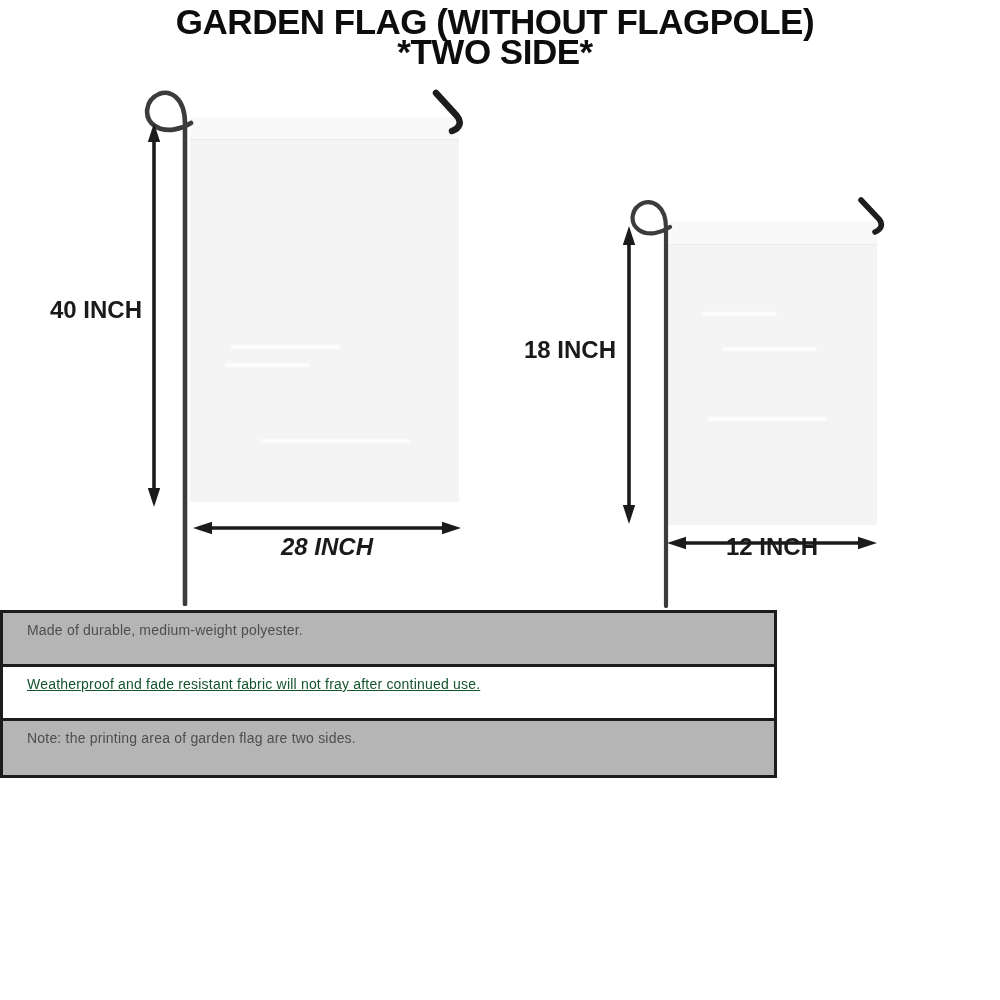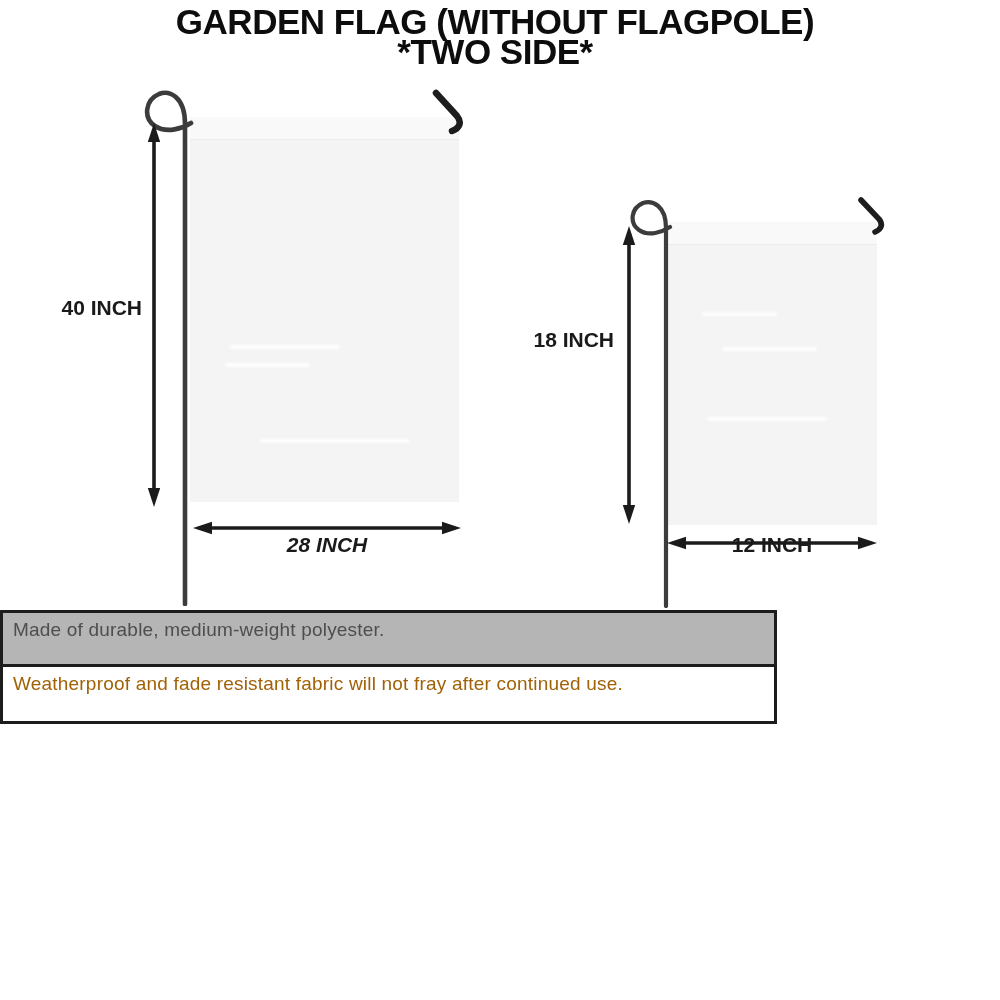--- a/index.html
+++ b/index.html
@@ -28,38 +28,38 @@
     border-bottom:1px solid rgba(0,0,0,0.05);
   }
   .crease {
     position:absolute; height:4px; border-radius:2px;
     background:rgba(255,255,255,0.85); filter:blur(1px);
   }
   .pole-svg, .hook-svg, .arrow-svg { position:absolute; }
 
   
   .dim-label {
-    position:absolute; font-weight:700; font-size:21px; color:#1a1a1a;
+    position:absolute; font-weight:700; font-size:24px; color:#1a1a1a;
     letter-spacing:0px; white-space:nowrap;
   }
   .dim-label.right { text-align:right; }
   .dim-label.center { text-align:center; }
 
   
   #feature-table {
     position:absolute; left:0; top:610px; width:777px;
     border:3px solid #1c1c1c;
   }
   .feature-row {
-    height:54px; padding:5px 10px; font-size:19px; line-height:24px;
+    height:54px; padding:5px 24px; font-size:14px; line-height:24px;
     border-bottom:3px solid #1c1c1c; letter-spacing:0.2px;
   }
   .feature-row:last-child { border-bottom:none; }
   .feature-row.gray  { background:#b5b5b5; color:#4e4e4e; }
-  .feature-row.white { background:#ffffff; color:#a16207; }
+  .feature-row.white { background:#ffffff; color:#14532d;text-decoration:underline; }
 </style>
 </head>
 <body>
 
 <div id="stage">
 
   <div id="title1" class="title-line">GARDEN FLAG (WITHOUT FLAGPOLE)</div>
   <div id="title2" class="title-line">*TWO SIDE*</div>
 
   <div>
@@ -109,28 +109,29 @@
 
     <svg class="hook-svg" style="left:857px; top:196px;" width="30" height="40" viewBox="0 0 30 40">
       <path d="M4 4 L22 23 C26 28 25 33 18 36" fill="none" stroke="#1d1d1d" stroke-width="5.6" stroke-linecap="round"></path>
     </svg>
 
     <svg class="arrow-svg" style="left:619px; top:225px;" width="20" height="300" viewBox="0 0 20 300">
       <line x1="10" y1="16" x2="10" y2="284" stroke="#1b1b1b" stroke-width="3.6"></line>
       <polygon points="10,1 3.8,20 16.2,20" fill="#1b1b1b"></polygon>
       <polygon points="10,299 3.8,280 16.2,280" fill="#1b1b1b"></polygon>
     </svg>
-    <div class="dim-label right" style="left:524px; top:328px; width:90px;">18 INCH</div>
+    <div class="dim-label right" style="left:524px; top:336px; width:90px;">18 INCH</div>
 
     <svg class="arrow-svg" style="left:666px; top:533px;" width="212" height="20" viewBox="0 0 212 20">
       <line x1="16" y1="10" x2="196" y2="10" stroke="#1b1b1b" stroke-width="3.6"></line>
       <polygon points="1,10 20,3.8 20,16.2" fill="#1b1b1b"></polygon>
       <polygon points="211,10 192,3.8 192,16.2" fill="#1b1b1b"></polygon>
     </svg>
     <div class="dim-label center" style="left:666px; top:533px; width:212px;">12 INCH</div>
   </div>
 
   <div id="feature-table">
     <div class="feature-row gray">Made of durable, medium-weight polyester.</div>
     <div class="feature-row white">Weatherproof and fade resistant fabric will not fray after continued use.</div>
+    <div class="feature-row gray">Note: the printing area of garden flag are two sides.</div>
   </div>
 
 </div>
 
 </body></html>

